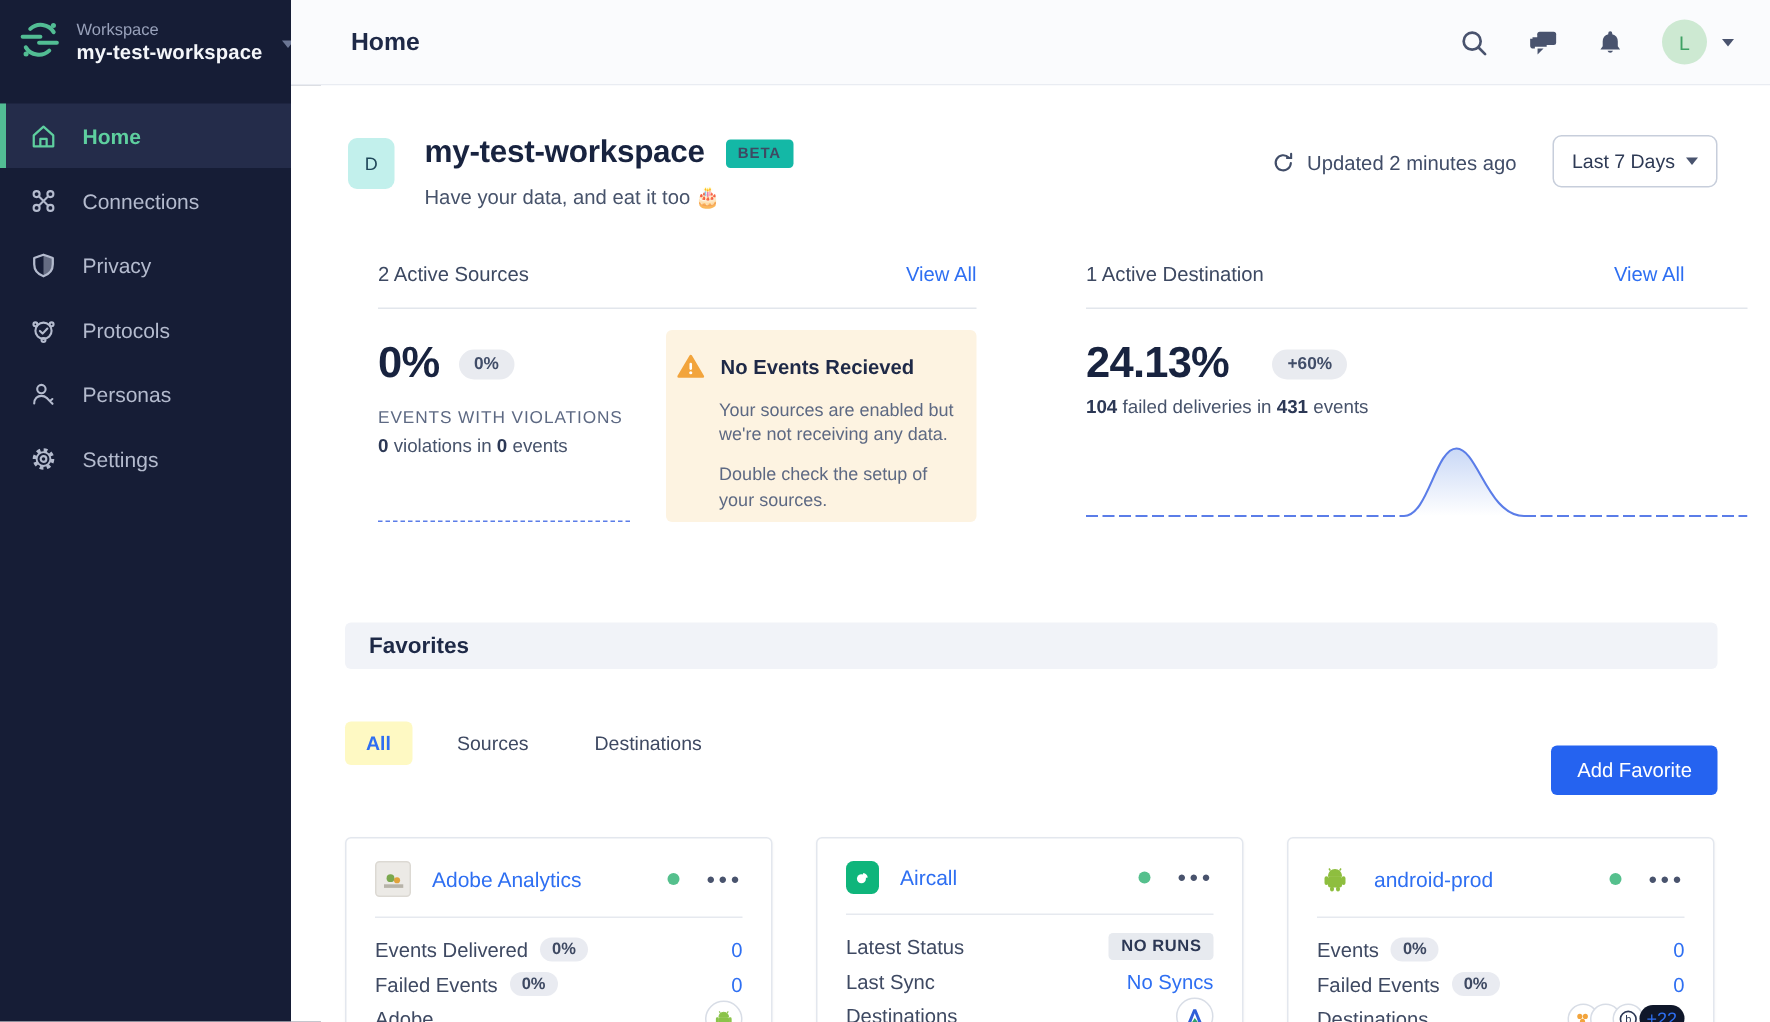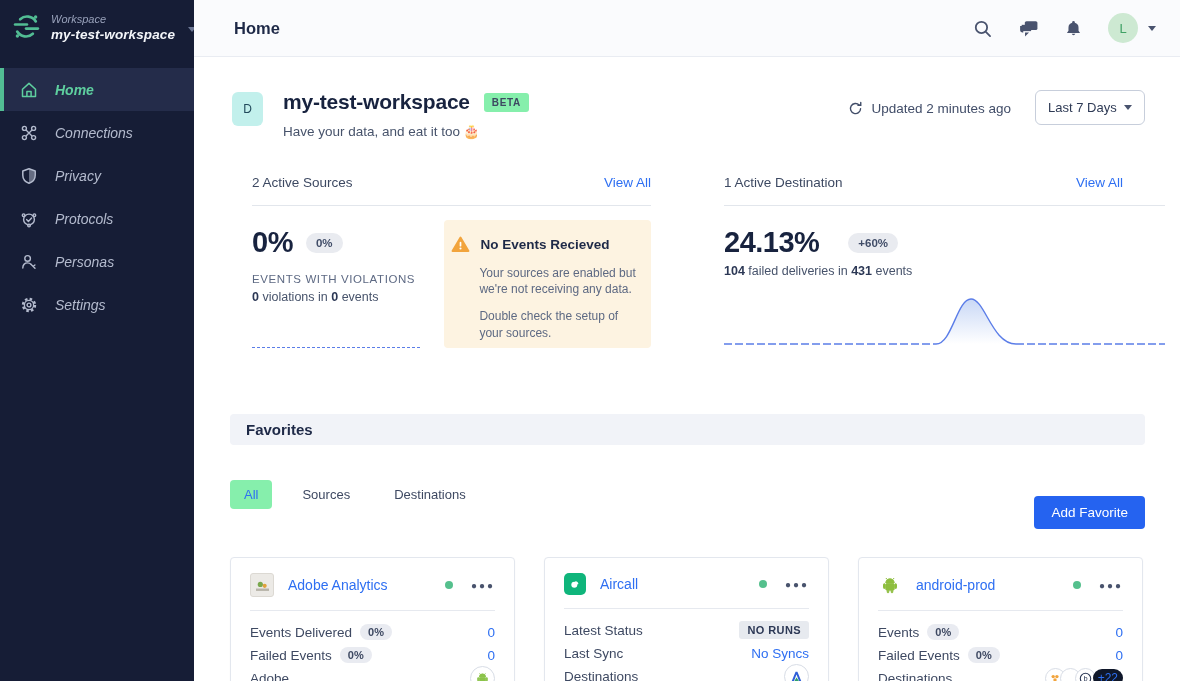--- a/index.html
+++ b/index.html
@@ -1,20 +1,20 @@
 <!DOCTYPE html>
 <html><head>
 <meta charset="utf-8">
 <style>
   * { margin:0; padding:0; box-sizing:border-box; }
   html,body { width:1180px; height:681px; overflow:hidden; background:#fff;
     font-family:"Liberation Sans", sans-serif; }
 
   
-  .sidebar { position:absolute; left:0; top:0; width:214px; height:681px; background:#161d36;font-style:italic; }
+  .sidebar { position:absolute; left:0; top:0; width:214px; height:681px; background:#161d36; }
   .side-top { display:flex; align-items:center; gap:11px; padding:13px 10px 16px 13px; }
   .ws-text { line-height:1.25; }
   .ws-label { font-size:11px; color:#98a1ba; }
   .ws-name { font-size:13.5px; font-weight:bold; color:#f4f6fa; letter-spacing:.1px; }
   .caret { width:0; height:0; border:4px solid transparent; border-top:5px solid #6b7694; margin-left:2px; margin-top:5px; }
   .nav { margin-top:8px; }
   .nav-item { display:flex; align-items:center; gap:17px; height:43px; padding-left:16px;
     border-left:4px solid transparent; color:#b4bbce; font-size:14px; cursor:pointer; }
   .nav-item.active { background:#242c4a; border-left-color:#52bd94; color:#5ecf9f; font-weight:bold; }
   .nav-item svg { flex:0 0 auto; }
@@ -32,21 +32,21 @@
   
   .content { position:absolute; left:194px; top:57px; width:986px; height:624px; background:#fff;
     padding:0 35px 0 36px; }
 
   .ov-head { display:flex; margin-top:33px; }
   .ov-left { display:flex; gap:20px; margin-left:2px; }
   .d-avatar { width:31px; height:34px; border-radius:6px; background:#c2f0ec; color:#20485a;
     font-size:12px; display:flex; align-items:center; justify-content:center; margin-top:2px; }
   .ov-title-row { display:flex; align-items:center; gap:14px; }
   .ov-title { font-size:21px; font-weight:bold; color:#18233f; letter-spacing:-.2px; }
-  .beta { background:#86efac; color:#3e4962; font-size:10px; font-weight:bold; padding:4px 8px;
+  .beta { background:#14b8a6; color:#3e4962; font-size:10px; font-weight:bold; padding:4px 8px;
     border-radius:3px; letter-spacing:.6px; }
   .ov-sub { font-size:13.5px; color:#47536b; margin-top:9px; }
   .ov-meta { margin-left:auto; display:flex; align-items:flex-start; gap:24px; }
   .updated { display:flex; gap:8px; align-items:center; color:#414d68; font-size:13.5px; margin-top:11px; cursor:pointer; }
   .range-select { border:1px solid #c7cedb; border-radius:6px; background:#fff; padding:9px 12px;
     font-size:13px; color:#2e3a55; display:flex; align-items:center; justify-content:space-between;
     width:110px; cursor:pointer; }
 
   
   .stats { display:flex; gap:73px; margin:36px 0 0 22px; }
@@ -68,21 +68,21 @@
   .warn { width:237px; height:128px; background:#fdf3e1; border-radius:4px; padding:15px 7px 0;margin-left:24px; }
   .warn-head { display:flex; gap:10px; align-items:center; font-size:13.5px; font-weight:bold; color:#1e2947; }
   .warn p { margin:11px 0 0 28px; font-size:12px; color:#5d6983; line-height:1.35; }
   .chart-wrap { margin-top:12px; }
 
   
   .fav-bar { margin-top:62px; background:#f1f3f8; border-radius:4px; height:31px; display:flex;
     align-items:center; padding:0 16px; font-size:15px; font-weight:bold; color:#1e2947; }
   .fav-controls { display:flex; align-items:center; margin-top:15px; }
   .tab { font-size:13px; color:#3e4962; padding:7px 14px; border-radius:4px; margin-right:16px; cursor:pointer; }
-  .tab.active { background:#86efac; color:#2e6ff2; font-weight:normal; }
+  .tab.active { background:#fef9c3; color:#2e6ff2; font-weight:bold; }
   .add-btn { margin-left:auto; background:#2563f0; color:#fff; font-size:13.5px; padding:9px 17px;
     border-radius:4px; border:none; cursor:pointer;margin-top:36px; }
 
   .cards { display:flex; gap:29px; margin-top:28px; }
   .card { width:285px; height:147px; border:1px solid #e3e7ee; border-radius:4px; background:#fff;
     padding:15px 19px 0; box-shadow:0 1px 2px rgba(20,30,60,.04); }
   .card-head { display:flex; align-items:center; }
   .card-icon { width:24px; height:24px; margin-right:14px; display:flex; align-items:center; justify-content:center; }
   .adobe-box { background:#eceae6; border:1px solid #dcd9d3; border-radius:3px; }
   .aircall-box { background:#0fb57b; border-radius:5px; }

